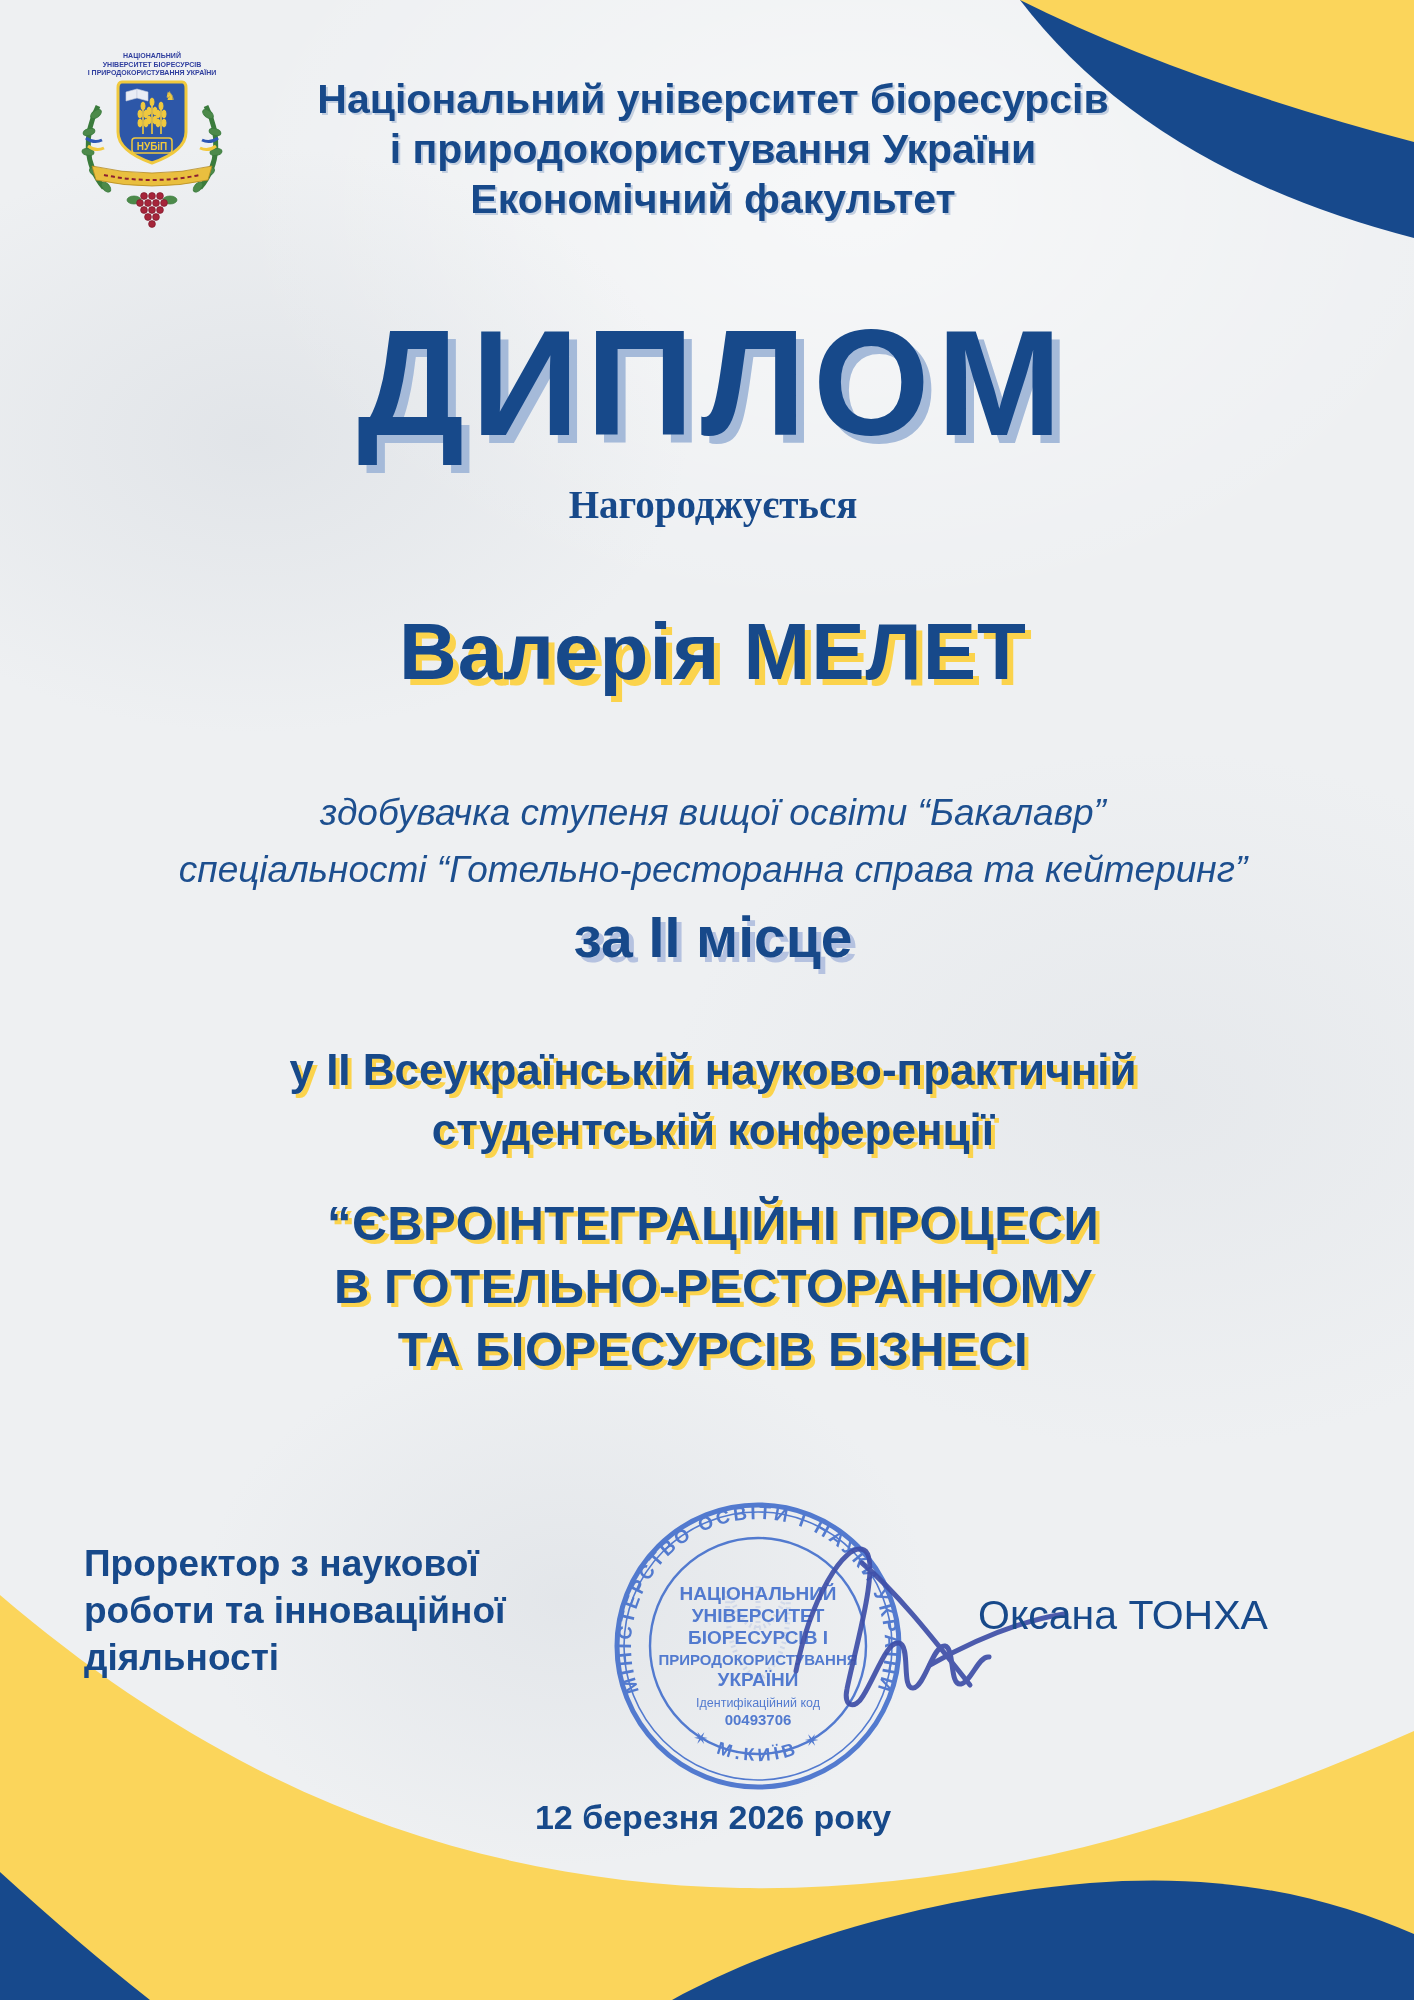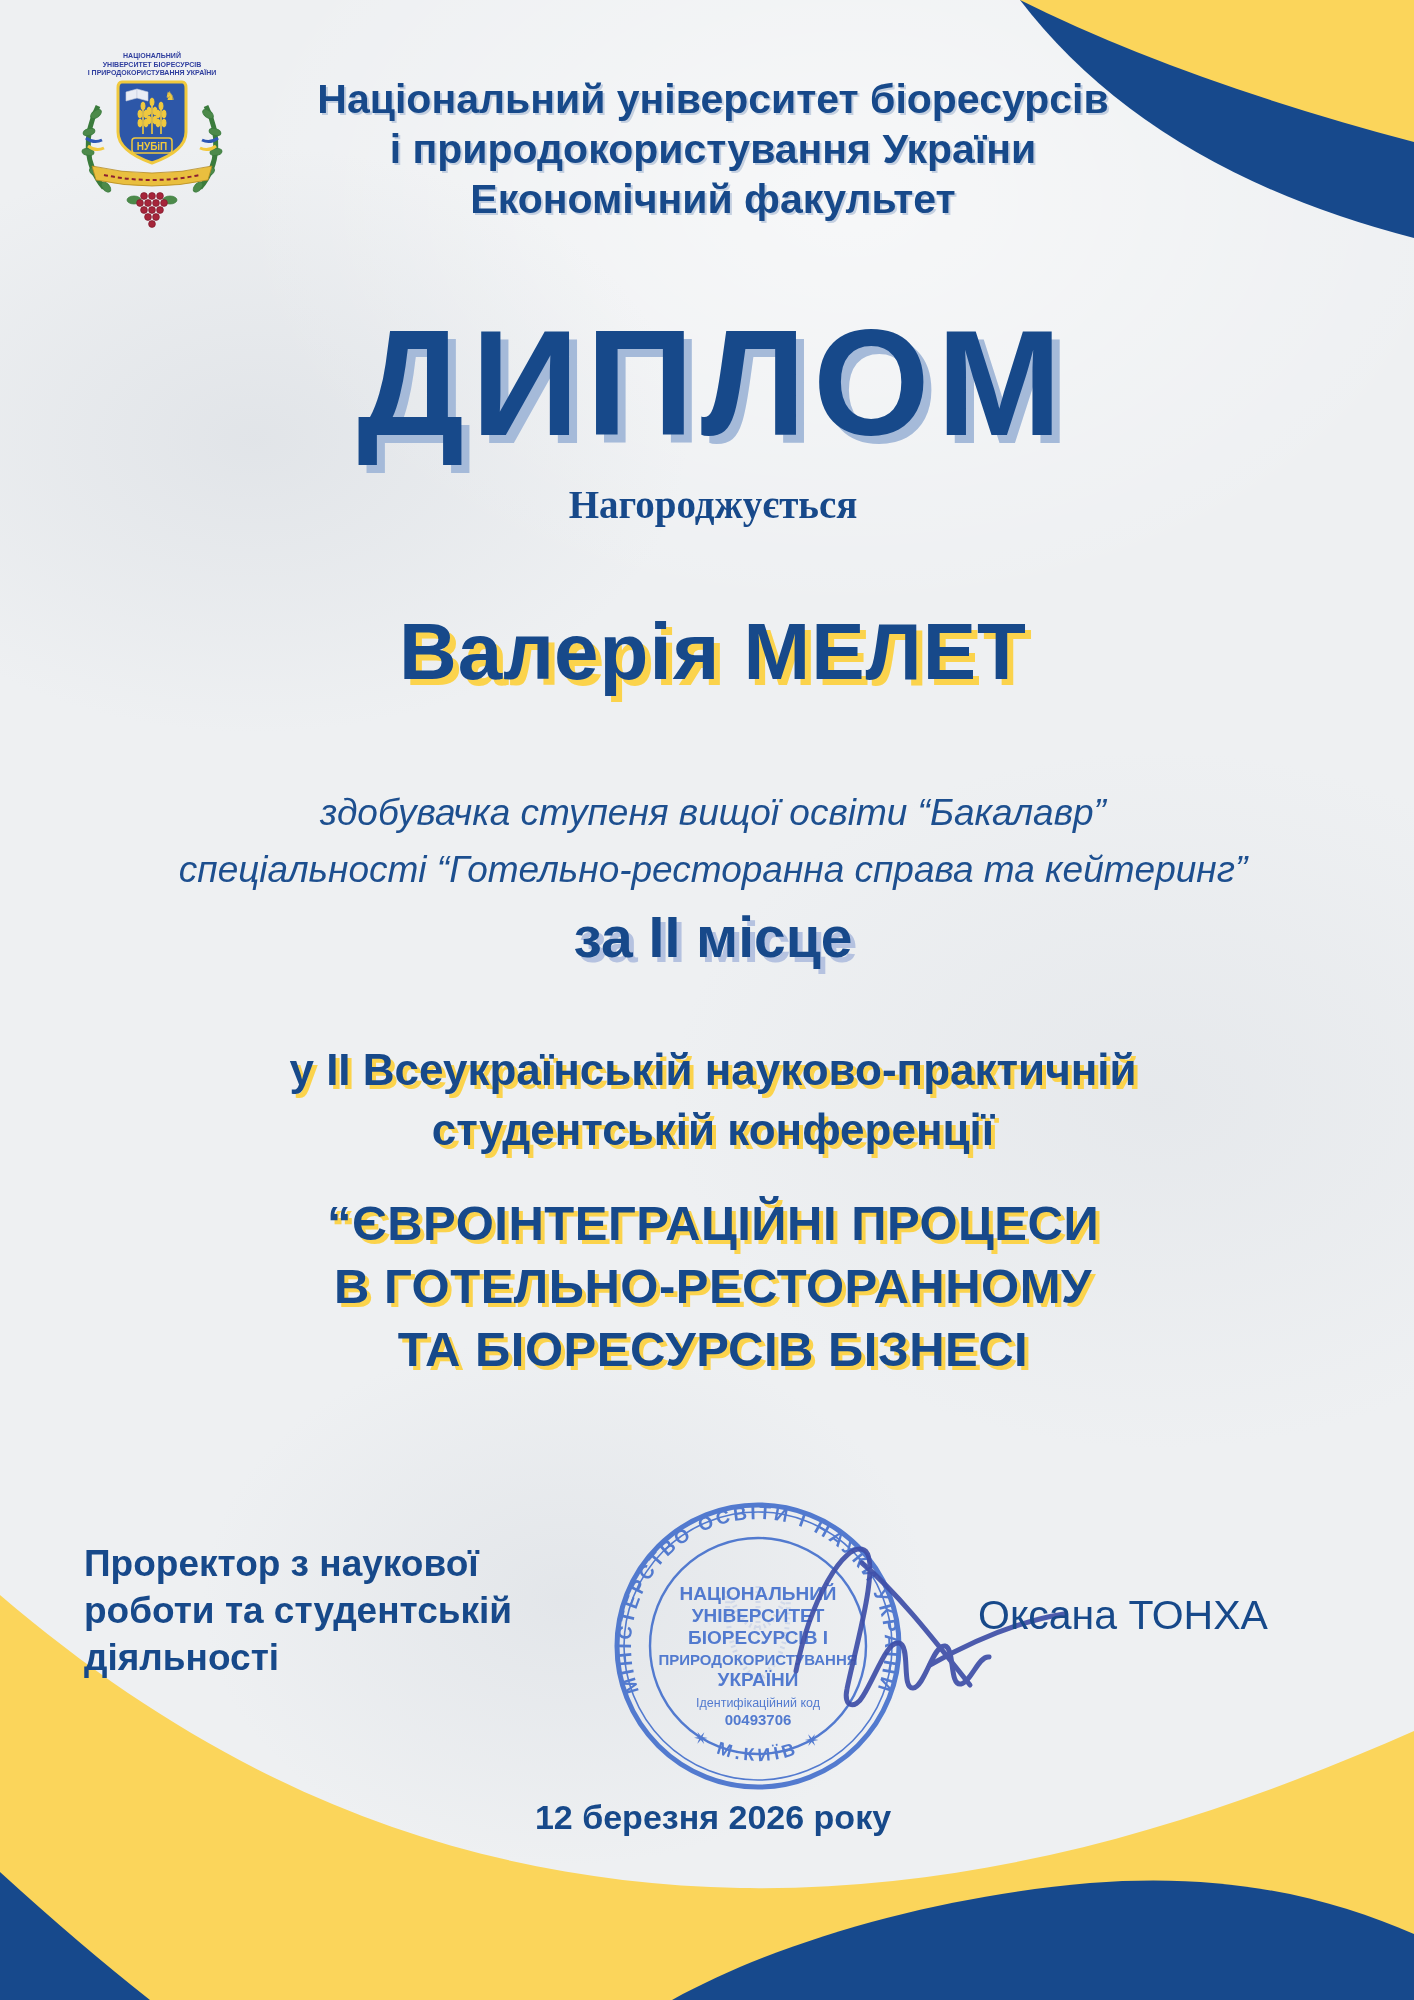--- a/index.html
+++ b/index.html
@@ -169,21 +169,21 @@
   </div>
 
   <div class="abs ctr conf">
     <div>“ЄВРОІНТЕГРАЦІЙНІ ПРОЦЕСИ</div>
     <div>В ГОТЕЛЬНО-РЕСТОРАННОМУ</div>
     <div>ТА БІОРЕСУРСІВ БІЗНЕСІ</div>
   </div>
 
   <div class="abs signer-title">
     <div>Проректор з наукової</div>
-    <div>роботи та студентській</div>
+    <div>роботи та інноваційної</div>
     <div>діяльності</div>
   </div>
 
   <svg class="abs stamp" width="300" height="300" viewBox="0 0 300 300" aria-hidden="true">
     <defs>
       <path id="ringTop" d="M 40 213.5 A 127 127 0 1 1 260 213.5" fill="none"></path>
       <path id="ringBottom" d="M 84 244 A 115 115 0 0 0 216 244" fill="none"></path>
     </defs>
     <circle cx="150" cy="150" r="141" fill="none" stroke="#3e6bcb" stroke-width="5"></circle>
     <circle cx="150" cy="150" r="134" fill="none" stroke="#3e6bcb" stroke-width="1.6"></circle>

